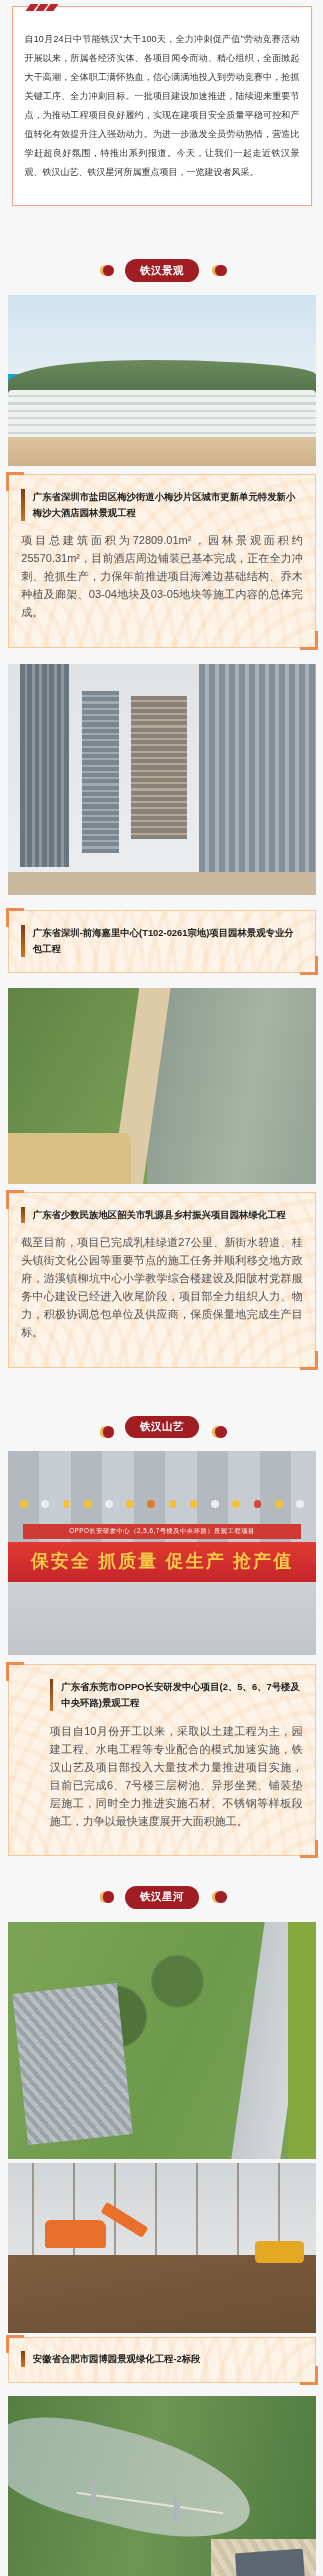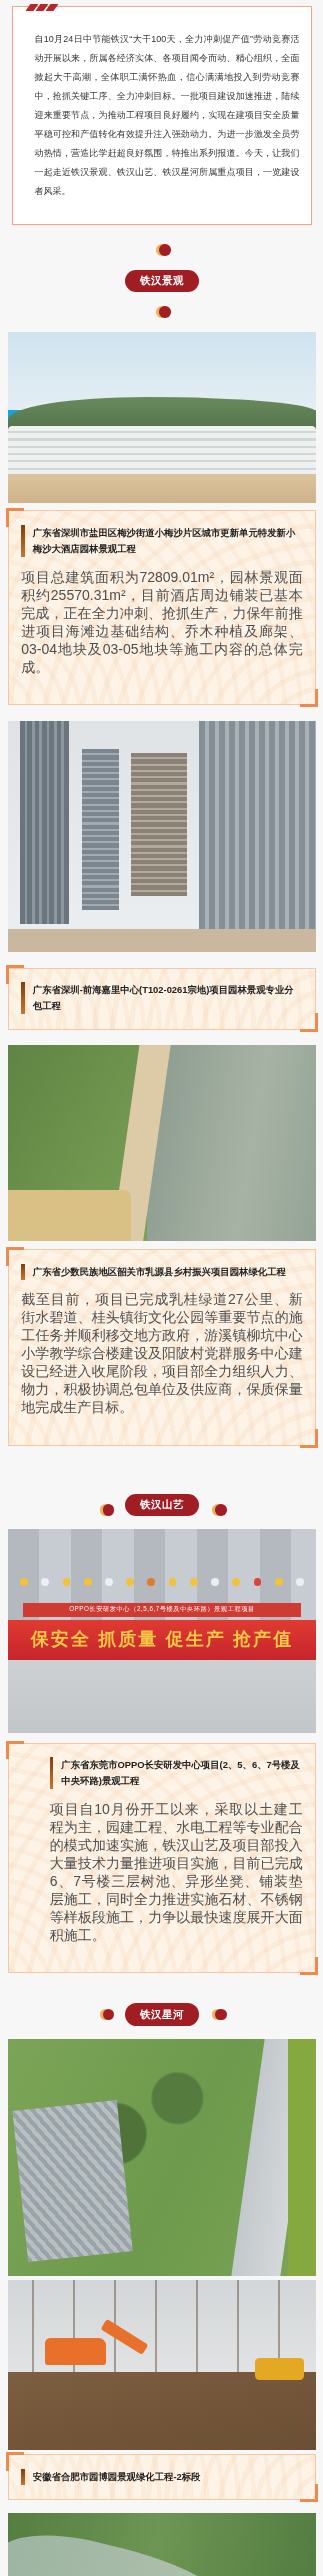--- a/index.html
+++ b/index.html
@@ -16,21 +16,20 @@
     background:#ffffff;
     border:0.5px solid #f2a58f;
     box-shadow:0 1px 2.1px rgba(0,0,0,.05);
     padding:13.6px 11.5px 14.6px;
   }
   .intro-text{
     font-size:9px;
     line-height:19px;
     color:#333;
     text-align:justify;
-    margin-left:10px;
   }
   .slashes{position:absolute;top:-3.7px;left:14.6px;display:flex;gap:2.6px;}
   .slash{width:7.8px;height:6.8px;background:#b5272d;transform:skewX(-35deg);}
   
   .sec{
     display:flex;justify-content:center;align-items:center;gap:13.6px;
   }
   .pill{
     background:#a01d23;color:#fff;font-weight:bold;font-size:10.5px;
     padding:4.2px 14.6px;border-radius:12.5px;letter-spacing:0.5px;
@@ -104,23 +103,23 @@
     border:0.5px solid #f6c79d;padding:13.6px 12.5px 14.6px;
     background-image:
       repeating-radial-gradient(circle at 105% 130%, rgba(243,185,138,.14) 0 5.2px, transparent 5.2px 18px),
       repeating-radial-gradient(circle at -8% 108%, rgba(243,185,138,.12) 0 4.7px, transparent 4.7px 15.7px);
   }
   .corner-tl{position:absolute;top:-3.1px;left:-3.1px;width:15.7px;height:15.7px;border-top:3.1px solid #ef8a4e;border-left:3.1px solid #ef8a4e;}
   .corner-br{position:absolute;bottom:-3.1px;right:-3.1px;width:15.7px;height:15.7px;border-bottom:3.1px solid #ef8a4e;border-right:3.1px solid #ef8a4e;}
   .card-head{display:flex;gap:7.8px;align-items:stretch;}
   .vbar{flex:0 0 3.7px;background:linear-gradient(180deg,#7d3f10,#c9762e);}
   .card-title{font-size:9.4px;font-weight:bold;color:#222;line-height:16px;margin:0;}
-  .card-body{margin-top:10.5px;font-size:14px;line-height:18px;color:#4f4f4f;text-align:justify;}
-  
-  .mt-sec1{margin-top:19px;flex-direction:column;}
+  .card-body{margin-top:10.5px;font-size:11px;line-height:18px;color:#4f4f4f;text-align:justify;}
+  
+  .mt-sec1{margin-top:53px;}
   .mt-photo1{margin-top:13.6px;height:171px;}
   .mt-card1{margin-top:7.8px;}
   .mt-photo2{margin-top:15.7px;height:231px;}
   .mt-card2{margin-top:15.7px;}
   .mt-photo3{margin-top:15.7px;height:196px;}
   .mt-card3{margin-top:7.8px;}
   .mt-sec2{margin-top:48px;align-items:flex-end;}
   .mt-photo4{margin-top:13px;height:204px;}
   .mt-card4{margin-top:9.4px;padding-left:41px;}
   .mt-sec3{margin-top:30px;}

